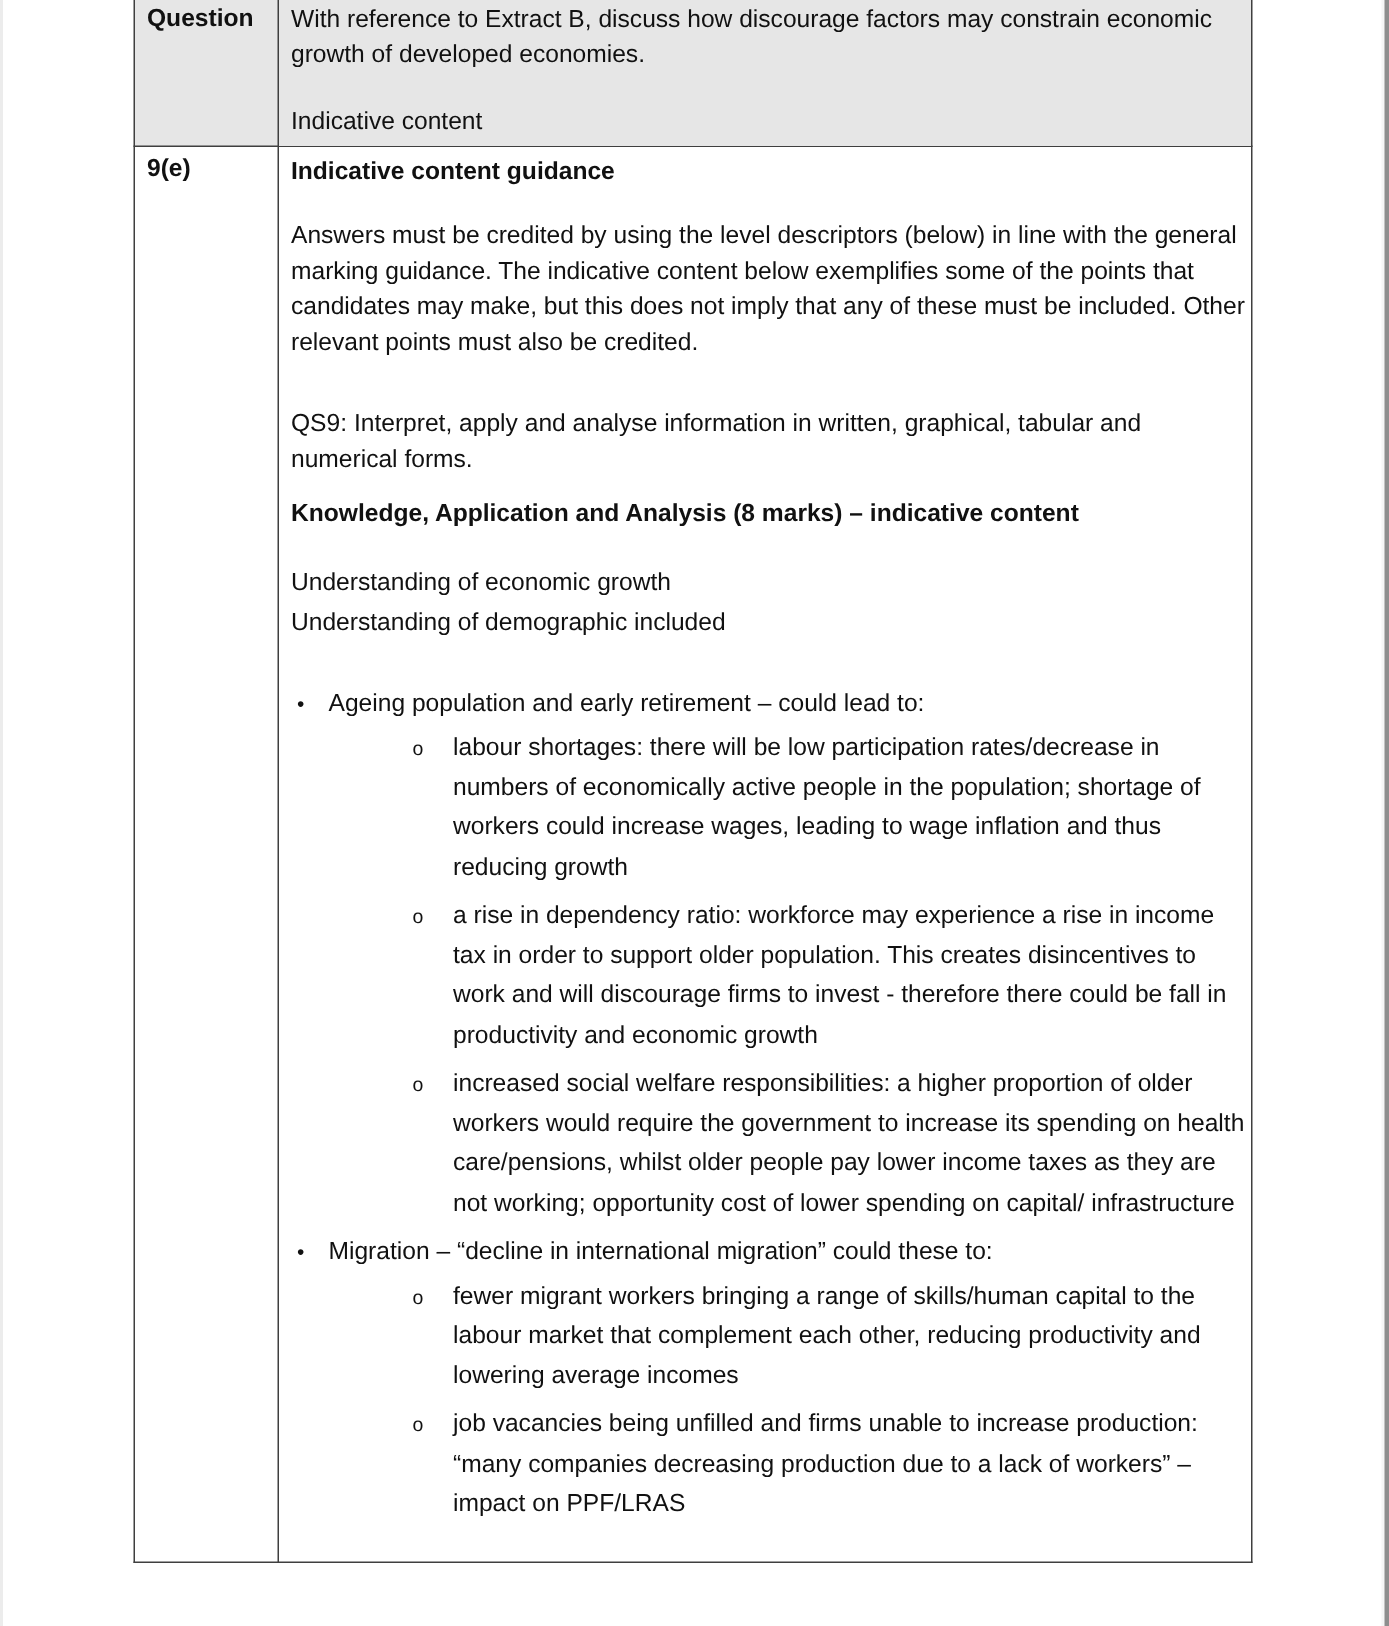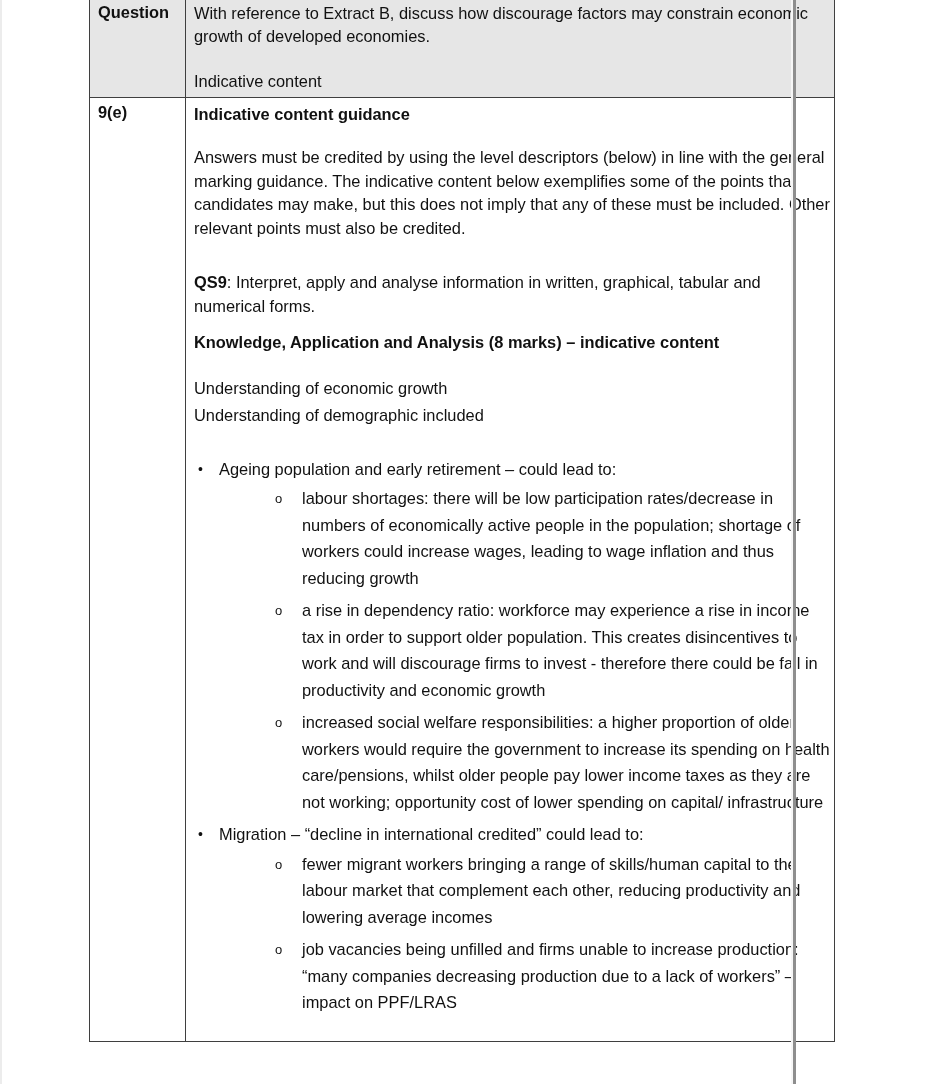--- a/index.html
+++ b/index.html
@@ -7,21 +7,21 @@
       padding: 0;
       width: 926px;
       height: 1084px;
       overflow: hidden;
       background: #ffffff;
       font-family: "Liberation Sans", "DejaVu Sans", sans-serif;
       color: #111111;
     }
     .viewer {
       position: relative;
-      width: 796px;
+      width: 926px;
       height: 1084px;
       background: #ffffff;
     }
     .left-edge {
       position: absolute;
       left: 0; top: 0;
       width: 2px; height: 1084px;
       background: #ececec;
     }
     .scroll-track {
@@ -76,21 +76,21 @@
       font-weight: bold;
       padding: 5px 0 0 8px;
     }
     tr.body td.content {
       padding: 5px 0 0 8px;
       position: relative;
     }
     .guidance-title { font-weight: bold; line-height: 23px; }
     .para { line-height: 23.7px; margin-top: 20px; }
     .qs-line { margin-top: 29px; line-height: 24px; }
-    .qs-line b { font-weight: bold; text-align: right; }
+    .qs-line b { font-weight: normal; text-align: right; }
     .kaa-title { font-weight: bold; margin-top: 12px; line-height: 24px; }
     .und { margin-top: 21px; line-height: 27px; }
     ul.main {
       list-style: none;
       margin: 27px 0 0 0;
       padding: 0;
     }
     ul.main > li { position: relative; padding-left: 25px; line-height: 26.5px; }
     ul.main > li > .bullet {
       position: absolute; left: 4px; top: 0;
@@ -152,21 +152,21 @@
             <span class="bullet">•</span>
             <span>Ageing population and early retirement – could lead to:</span>
             <ul class="sub">
               <li><span class="sub-bullet">o</span><span>labour shortages: there will be low participation rates/decrease in numbers of economically active people in the population; shortage of workers could increase wages, leading to wage inflation and thus reducing growth</span></li>
               <li><span class="sub-bullet">o</span><span>a rise in dependency ratio: workforce may experience a rise in income tax in order to support older population. This creates disincentives to work and will discourage firms to invest - therefore there could be fall in productivity and economic growth</span></li>
               <li><span class="sub-bullet">o</span><span>increased social welfare responsibilities: a higher proportion of older workers would require the government to increase its spending on health care/pensions, whilst older people pay lower income taxes as they are not working; opportunity cost of lower spending on capital/ infrastructure</span></li>
             </ul>
           </li>
           <li>
             <span class="bullet">•</span>
-            <span>Migration – “decline in international credited” could lead to:</span>
+            <span>Migration – “decline in international migration” could these to:</span>
             <ul class="sub">
               <li><span class="sub-bullet">o</span><span>fewer migrant workers bringing a range of skills/human capital to the labour market that complement each other, reducing productivity and lowering average incomes</span></li>
               <li><span class="sub-bullet">o</span><span>job vacancies being unfilled and firms unable to increase production: “many companies decreasing production due to a lack of workers” – impact on PPF/LRAS</span></li>
             </ul>
           </li>
         </ul>
       </td>
     </tr>
   </tbody>
     </table>

